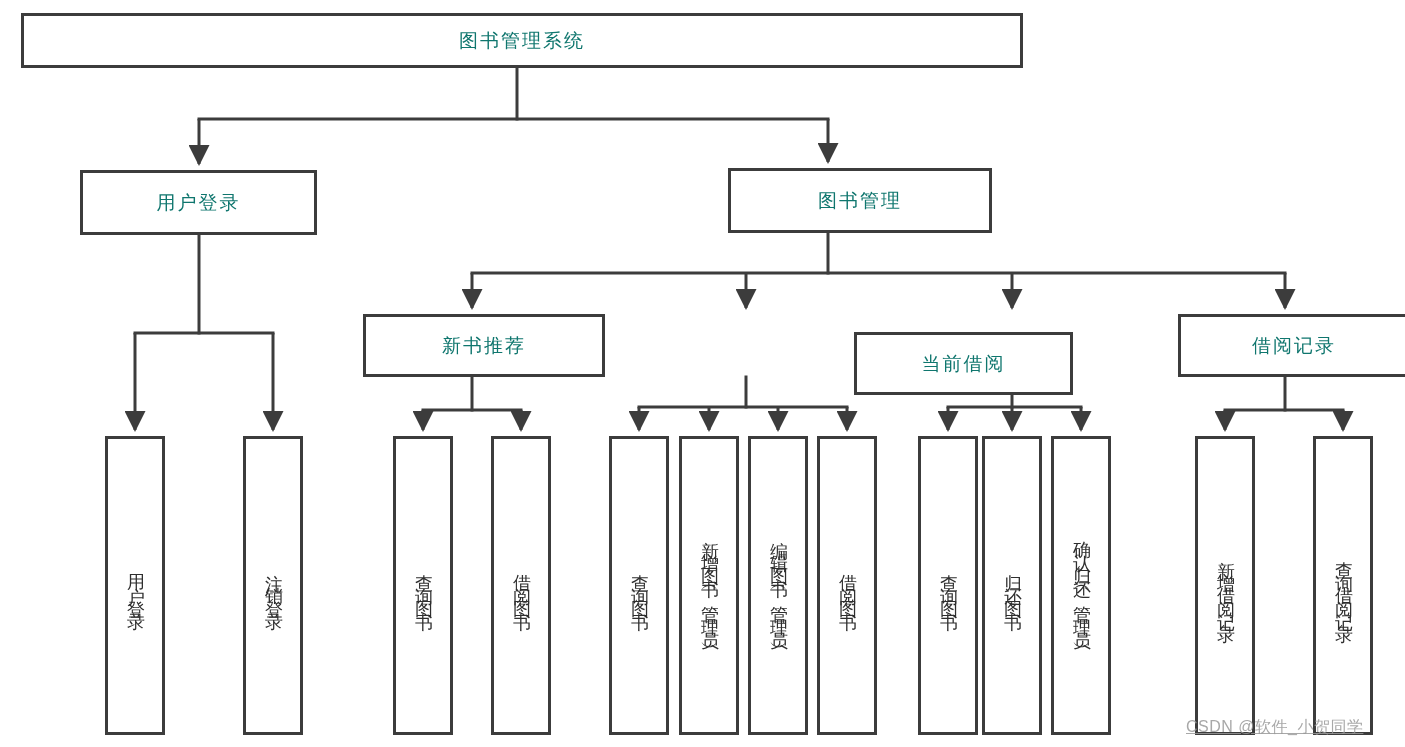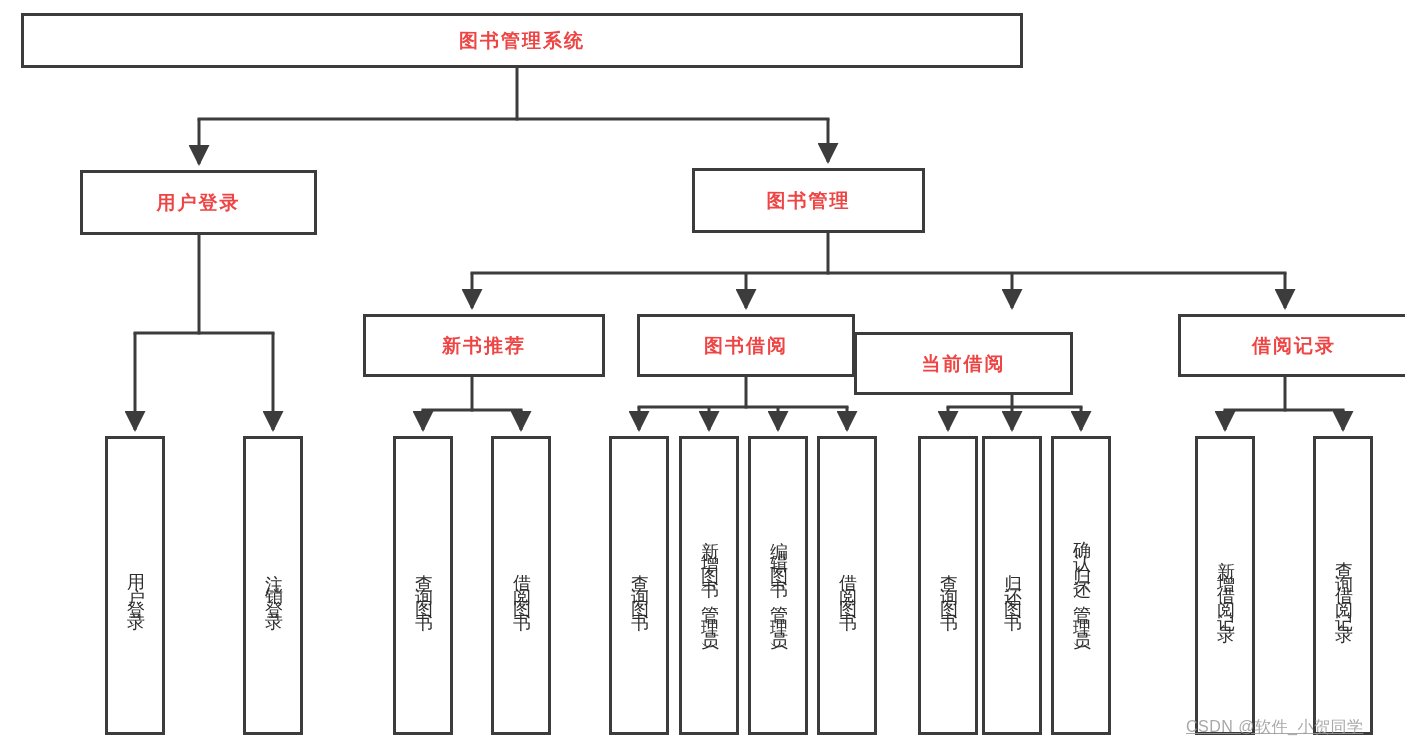--- a/index.html
+++ b/index.html
@@ -22,23 +22,22 @@
     position: absolute;
     box-sizing: border-box;
     border: 3px solid #3c3c3c;
     background: #ffffff;
     display: flex;
     align-items: center;
     justify-content: center;
     z-index: 2;
     font-size: 19px;
     letter-spacing: 2px;
-    color: #ef4444;
+    color: #0f766e;
     white-space: nowrap;
-    font-weight: bold;
   }
   .leaf {
     position: absolute;
     box-sizing: border-box;
     border: 3px solid #3c3c3c;
     background: #ffffff;
     z-index: 2;
     top: 436px;
     width: 60px;
     height: 299px;
@@ -112,24 +111,23 @@
       <path d="M1285,377 V410"></path>
       <path d="M1225,410 H1343"></path>
       <path d="M1225,410 V430" marker-end="url(#arrow)" stroke-linecap="butt"></path>
       <path d="M1343,410 V430" marker-end="url(#arrow)" stroke-linecap="butt"></path>
     </g>
   </svg>
 
   <div class="box" style="left:21px; top:13px; width:1002px; height:55px;">图书管理系统</div>
 
   <div class="box" style="left:80px; top:170px; width:237px; height:65px;">用户登录</div>
-  <div class="box" style="left:692px; top:168px; width:233px; height:65px;">图书管理</div>
+  <div class="box" style="left:728px; top:168px; width:264px; height:65px;">图书管理</div>
 
   <div class="box" style="left:363px; top:314px; width:242px; height:63px;">新书推荐</div>
-  <div class="box" style="left:637px; top:314px; width:218px; height:63px;">图书借阅</div>
   <div class="box" style="left:854px; top:314px; width:219px; height:63px;margin-top:18px;">当前借阅</div>
   <div class="box" style="left:1178px; top:314px; width:232px; height:63px;">借阅记录</div>
 
   <div class="leaf" style="left:105px;">用户登录</div>
   <div class="leaf" style="left:243px;">注销登录</div>
 
   <div class="leaf" style="left:393px;">查询图书</div>
   <div class="leaf" style="left:491px;">借阅图书</div>
 
   <div class="leaf" style="left:609px;">查询图书</div>

